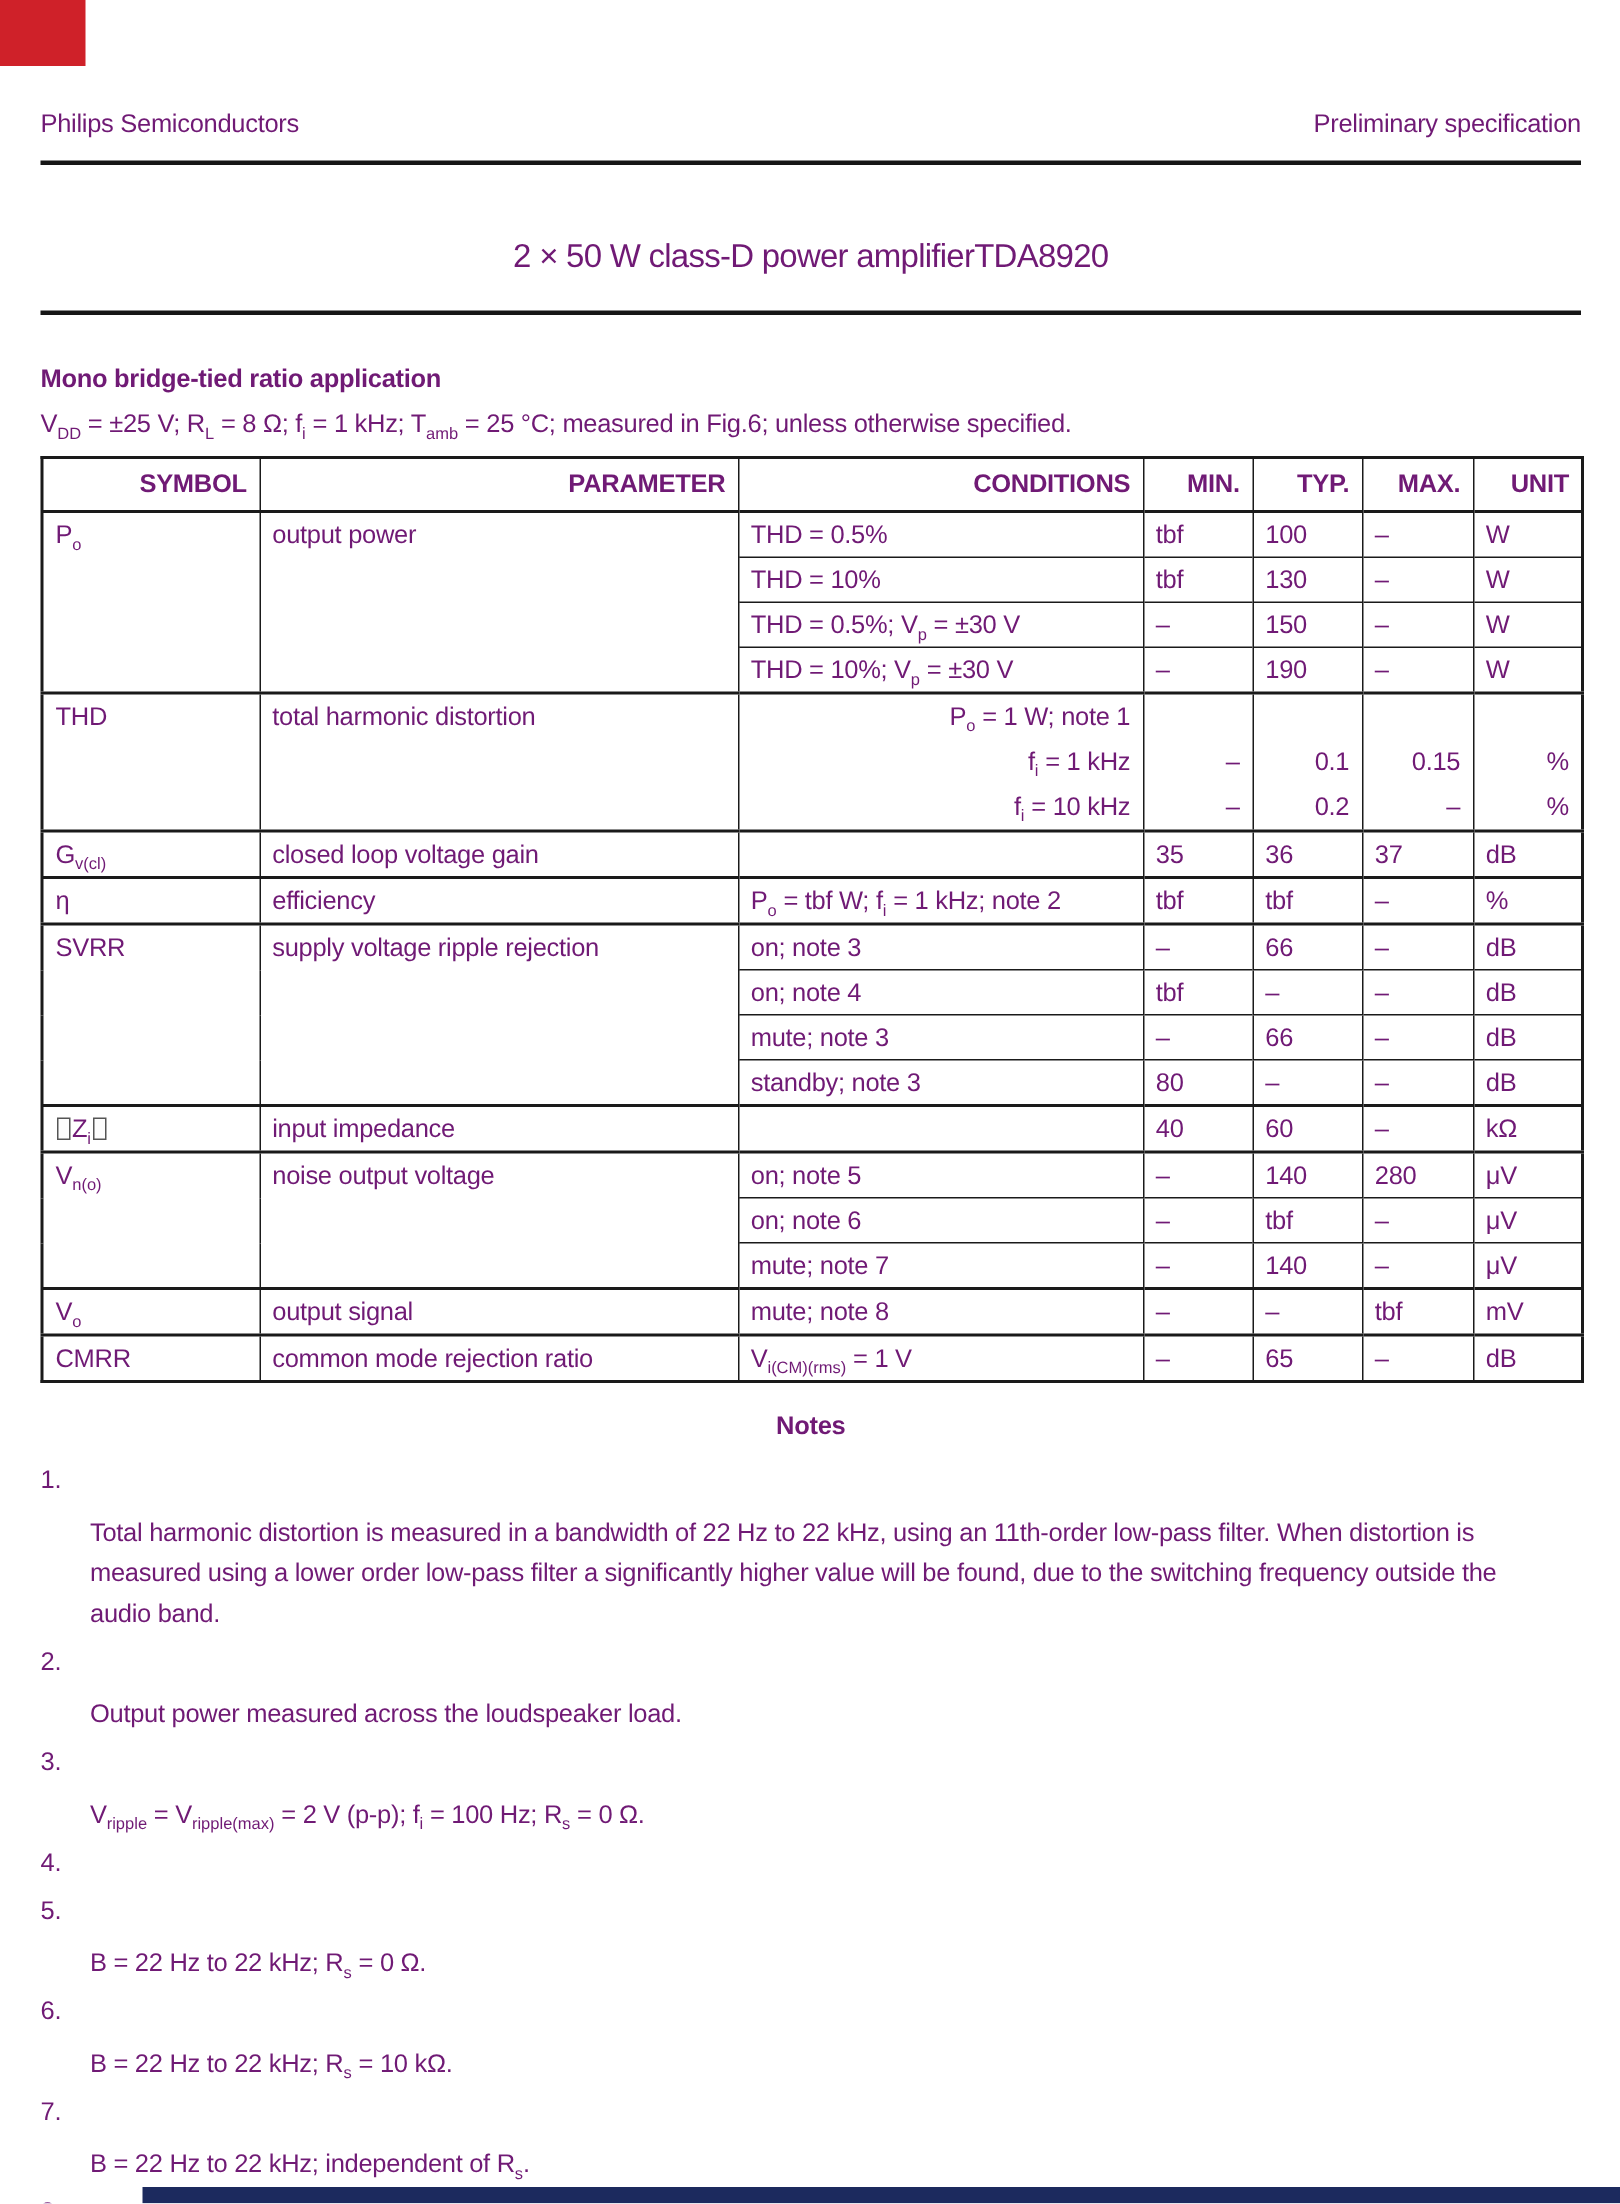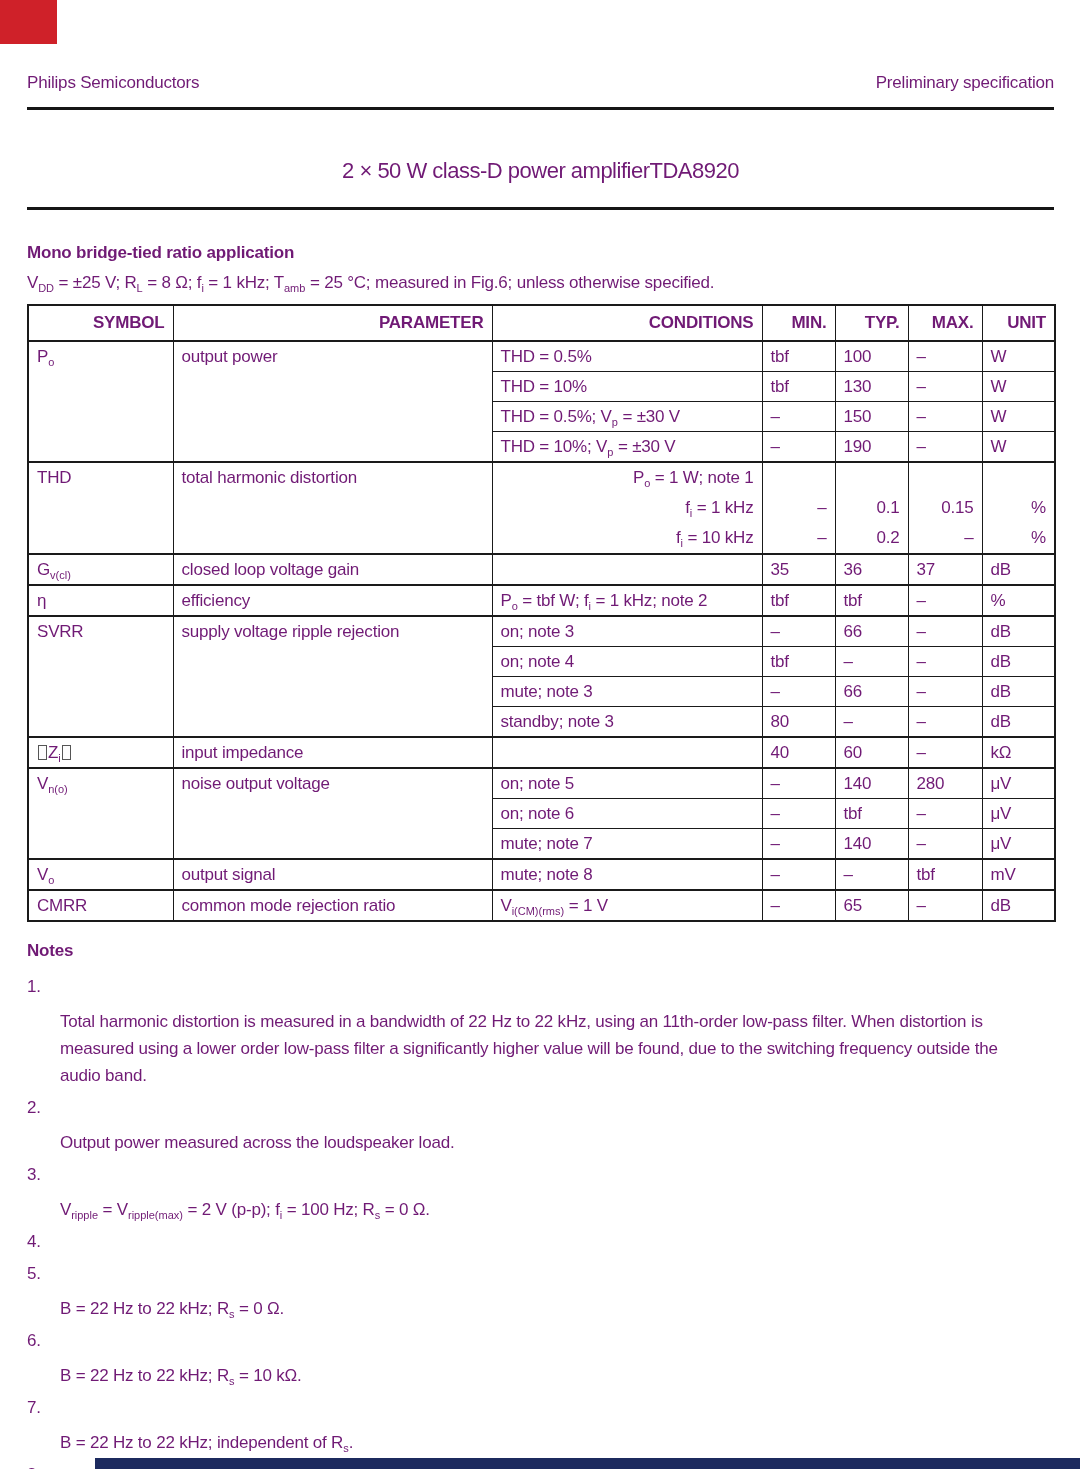--- a/index.html
+++ b/index.html
@@ -31,21 +31,21 @@
   table.char-table thead th{font-weight:bold;text-align:right;border-bottom:2px solid #1a1a1a;}
   table.char-table tbody tr{height:30px;}
   table.char-table tbody td{vertical-align:top;line-height:29px;}
   tr.grp td{border-top:2px solid #1a1a1a;}
   tr.sub td{border-top:1px solid #1a1a1a;}
   td .line{height:30px;line-height:30px;text-align:right;}
   td .line.indent{padding-left:22px;}
   sub{font-size:11px;line-height:0;letter-spacing:0;}
   .tofu{display:inline-block;width:9px;height:15px;border:1.5px solid #555;box-sizing:border-box;vertical-align:-2px;margin:0 1px;background:#fdfdfd;}
   
-  .notes-heading{margin:19px 0 0 0;font-size:17px;font-weight:bold;line-height:20px;}
+  .notes-heading{margin:19px 0 0 0;font-size:17px;font-weight:bold;line-height:20px;text-align:center;}
   .notes-list{margin-top:12px;}
   .note{display:flex;font-size:17px;line-height:27px;margin-bottom:5px;}
   .note-num{width:33px;flex:0 0 33px;}
   .note-text{max-width:952px;white-space:normal;margin-top:35px;}
   
   .corner-mark{position:absolute;left:0;top:0;width:57px;height:44px;}
   .footer-bar{position:absolute;left:95px;right:0;bottom:0;height:11px;}
 </style>
 </head>
 <body>

